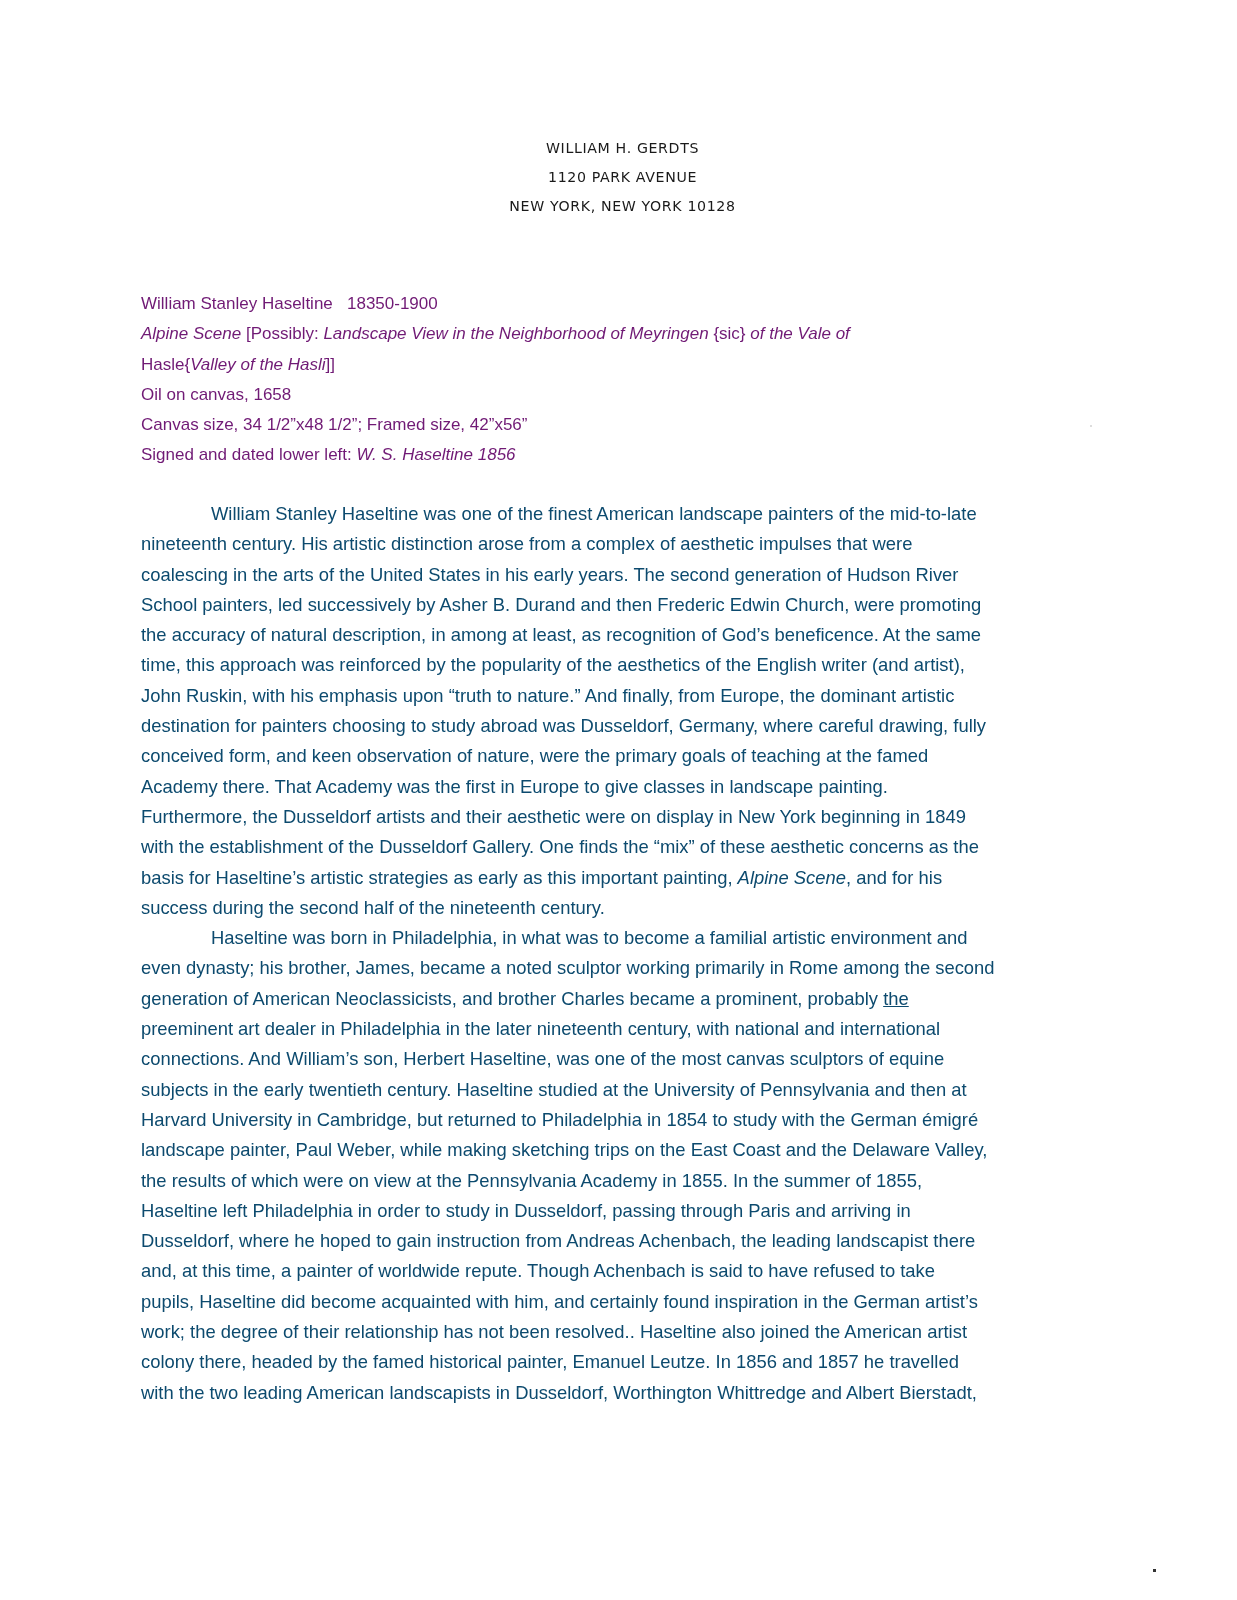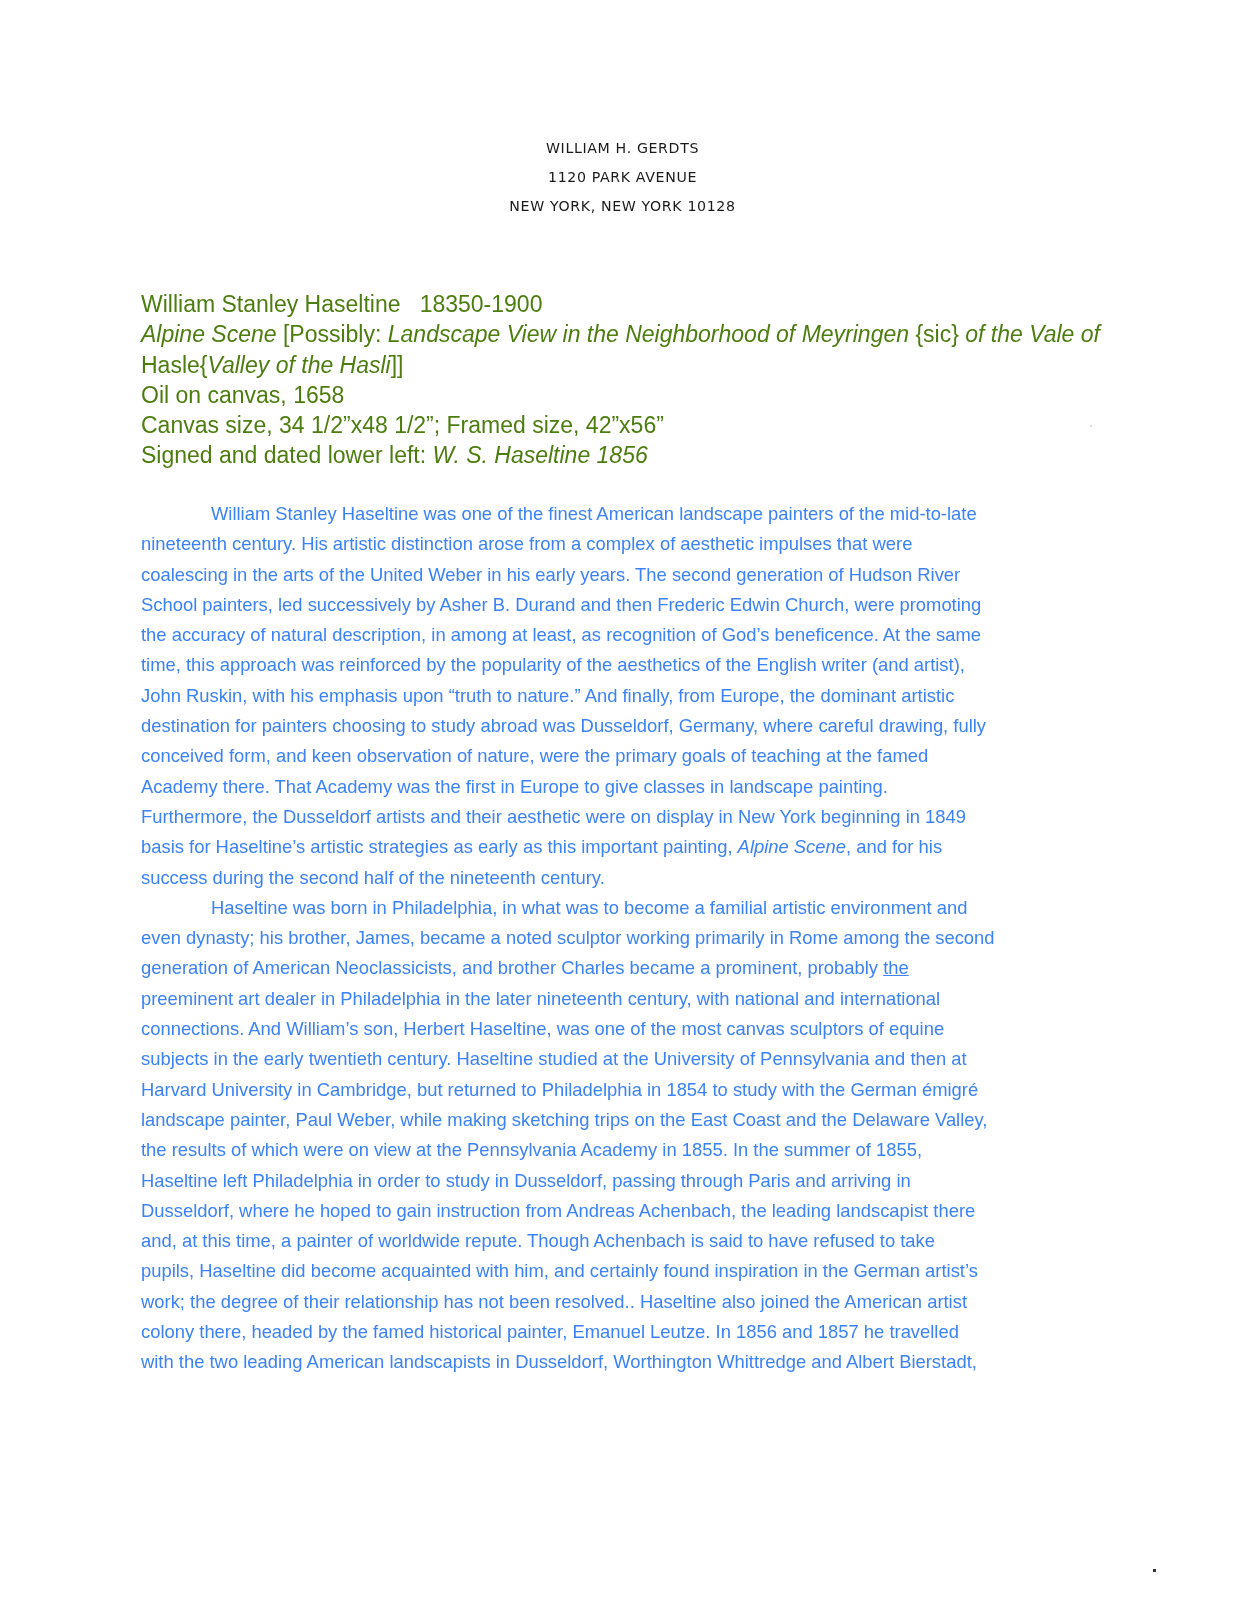--- a/index.html
+++ b/index.html
@@ -30,34 +30,34 @@
       height: 29px;
       line-height: 29px;
       transform: scaleX(1.05);
     }
     .catalog {
       position: absolute;
       top: 289px;
       left: 141px;
       width: 960px;
       font-family: "Liberation Sans", sans-serif;
-      font-size: 23px;
+      font-size: 17px;
       line-height: 30.3px;
-      color: #4d7c0f;
+      color: #701a75;
     }
     .catalog div { white-space: nowrap; }
     .essay {
       position: absolute;
       top: 499px;
       left: 141px;
       width: 960px;
       font-family: "Liberation Sans", sans-serif;
       font-size: 18.4px;
       line-height: 30.3px;
-      color: #3b82f6;
+      color: #0c4a6e;
     }
     .line { white-space: nowrap; height: 30.3px; }
     .indent { padding-left: 70px; }
     em { }
     .u { text-decoration: underline; }
     .speck {
       position: absolute;
       left: 1153px;
       top: 1569px;
       width: 3px;
@@ -96,29 +96,30 @@
   <div>Canvas size, 34 1/2”x48 1/2”; Framed size, 42”x56”</div>
   <div>
     <span>Signed and dated lower left: </span><em>W. S. Haseltine 1856</em>
   </div>
 </div>
 
 <div class="essay">
   <div>
     <div class="line indent">William Stanley Haseltine was one of the finest American landscape painters of the mid-to-late</div>
     <div class="line">nineteenth century.  His artistic distinction arose from a complex of aesthetic impulses that were</div>
-    <div class="line">coalescing in the arts of the United Weber in his early years.  The second generation of Hudson River</div>
+    <div class="line">coalescing in the arts of the United States in his early years.  The second generation of Hudson River</div>
     <div class="line">School painters, led successively by Asher B. Durand and then Frederic Edwin Church, were promoting</div>
     <div class="line">the accuracy of natural description, in among at least, as recognition of God’s beneficence.   At the same</div>
     <div class="line">time, this approach was reinforced by the popularity of the aesthetics of the English writer (and artist),</div>
     <div class="line">John Ruskin, with his emphasis upon “truth to nature.”  And finally, from Europe, the dominant artistic</div>
     <div class="line">destination for painters choosing to study abroad was Dusseldorf, Germany, where careful drawing, fully</div>
     <div class="line">conceived form, and keen observation of nature, were the primary goals of teaching at the famed</div>
     <div class="line">Academy there.  That Academy was the first in Europe to give classes in landscape painting.</div>
     <div class="line">Furthermore, the Dusseldorf artists and their aesthetic were on display in New York beginning in 1849</div>
+    <div class="line">with the establishment of the Dusseldorf Gallery.  One finds the “mix” of these aesthetic concerns as the</div>
     <div class="line">
       <span>basis for Haseltine’s artistic strategies as early as this important painting, </span><em>Alpine Scene</em><span>, and for his</span>
     </div>
     <div class="line">success during the second half of the nineteenth century.</div>
   </div>
   <div>
     <div class="line indent">Haseltine was born in Philadelphia, in what was to become a familial artistic environment and</div>
     <div class="line">even dynasty; his brother, James, became a noted sculptor working primarily in Rome among the second</div>
     <div class="line">
       <span>generation of American Neoclassicists, and brother Charles became a prominent,  probably </span><span class="u">the</span>

